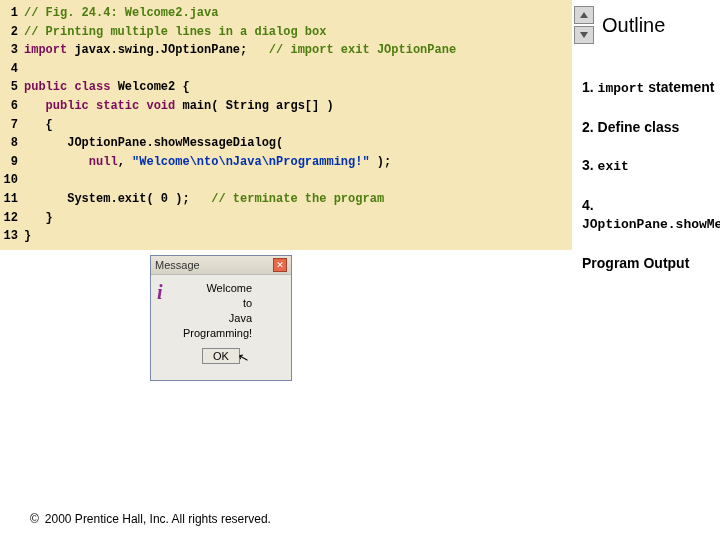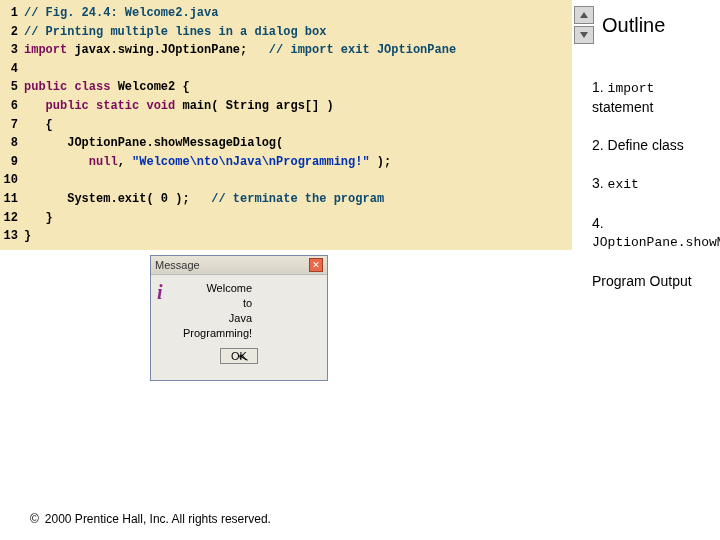--- a/index.html
+++ b/index.html
@@ -2,30 +2,30 @@
 <html><head>
 <meta charset="utf-8">
 <style>
   * { margin: 0; padding: 0; box-sizing: border-box; }
   body { width: 720px; height: 540px; font-family: Arial, sans-serif; font-size: 13px; background: #fff; position: relative; }
   .code-block { position: absolute; left: 0; top: 0; width: 572px; background: #f5e7b8; padding: 4px 0; }
   .code-line { display: flex; font-family: "Courier New", monospace; font-size: 12px; font-weight: bold; line-height: 1.55; }
   .ln { width: 24px; text-align: right; padding-right: 6px; color: #000; }
   .ct { white-space: pre; }
   .kw { color: #7a0a5a; }
-  .cm { color: #0c4a6e; }
+  .cm { color: #4d7c0f; }
   .str { color: #0030b0; }
   .sidebar { position: absolute; right: 0; top: 0; width: 148px; height: 540px; background: #fff; }
   .nav { position: absolute; top: 6px; left: 2px; display: flex; flex-direction: column; gap: 2px; }
   .nav-btn { width: 20px; height: 18px; background: #d8d8d8; border: 1px solid #888; display: flex; align-items: center; justify-content: center; }
   .outline-title { position: absolute; top: 14px; left: 30px; font-size: 20px; }
-  .side-items { position: absolute; top: 78px; left: 20px; right: 4px; }
+  .side-items { position: absolute; top: 78px; left: 10px; right: 4px; font-weight: bold; }
   .side-item { font-size: 14px; margin-bottom: 20px; line-height: 1.3; }
   .mono { font-family: "Courier New", monospace; font-size: 13px; }
-  .dialog { position: absolute; left: 150px; top: 255px; width: 178px; border: 1px solid #7a88a8; background: #eceae4; font-size: 11px; }
+  .dialog { position: absolute; left: 150px; top: 255px; width: 142px; border: 1px solid #7a88a8; background: #eceae4; font-size: 11px; }
   .dialog-title { background: linear-gradient(#e8e4d8,#d6d2c6); color: #333; padding: 2px 4px; display: flex; justify-content: space-between; align-items: center; border-bottom: 1px solid #bbb; }
   .dialog-title .x { width: 14px; height: 14px; background: #e86a4a; border: 1px solid #a04028; color: #fff; font-size: 9px; display: flex; align-items: center; justify-content: center; }
   .dialog-body { display: flex; padding: 6px; }
   .dialog-icon { width: 26px; color: #8a2a8a; font-size: 20px; font-weight: bold; font-style: italic; font-family: Georgia, serif; }
   .dialog-msg { line-height: 1.35; font-family: Tahoma, sans-serif; text-align: right; }
   .dialog-btn-row { text-align: center; padding: 2px 0 16px; }
   .dialog-ok { display: inline-block; border: 1px solid #888; background: #eae7de; padding: 1px 10px; font-size: 11px; position: relative; }
   .cursor { position: absolute; left: 238px; top: 350px; font-size: 13px; transform: rotate(-15deg); }
   .copyright { position: absolute; left: 30px; bottom: 14px; font-size: 12px; display: flex; gap: 6px; }
 </style>

